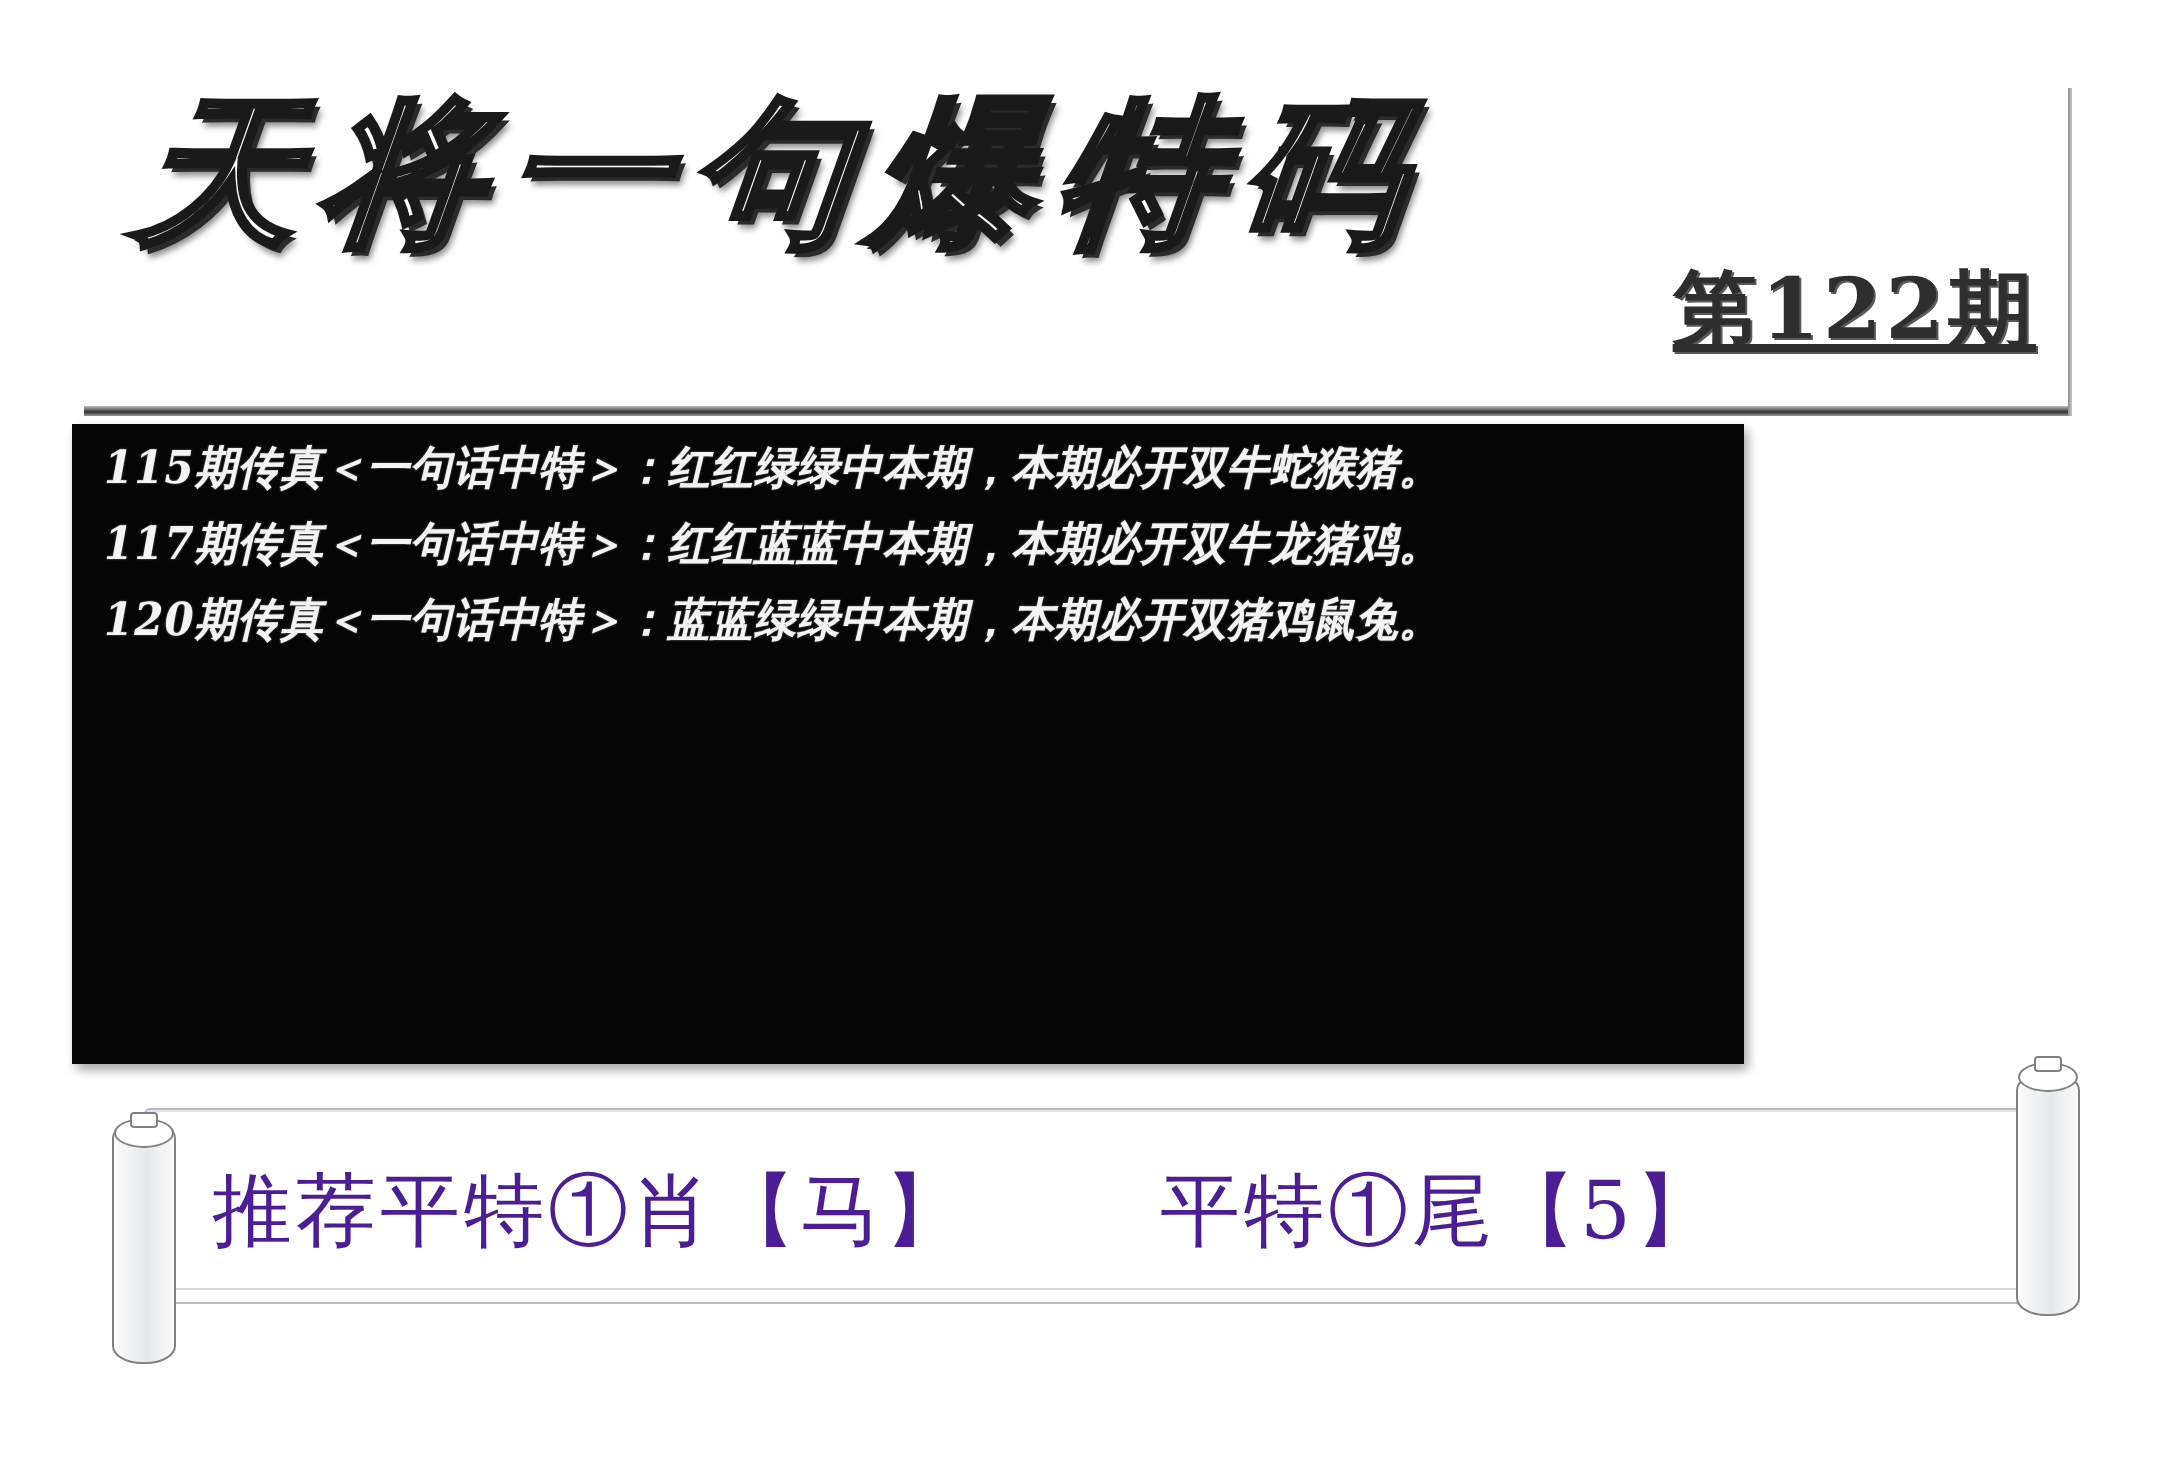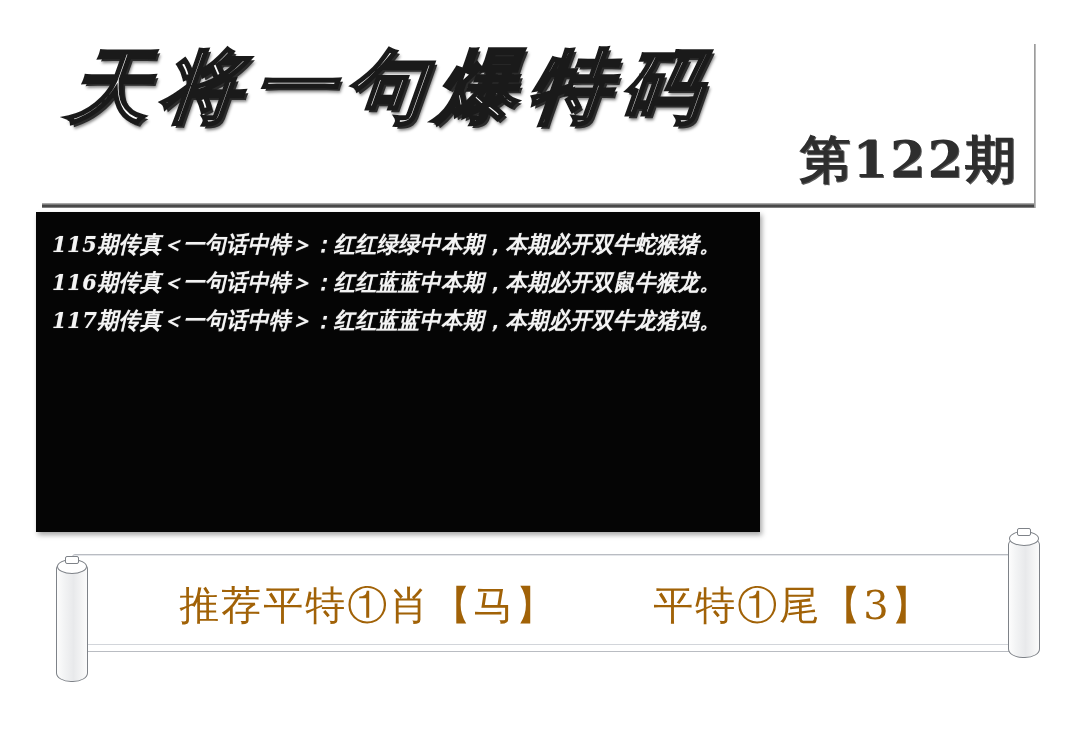--- a/index.html
+++ b/index.html
@@ -66,39 +66,40 @@
        4px 5px 3px rgba(0,0,0,0.45);
     white-space: nowrap;
     transform: skewX(-6deg);
   }
 
   .issue-badge {
     position: absolute;
     right: 62px;
     top: 134px;
     font-family: "DejaVu Serif", "Liberation Serif", serif;
-    font-size: 51px;
+    font-size: 42px;
     font-weight: 700;
     letter-spacing: 2px;
     color: #2e2e2e;
     line-height: 1;
     white-space: nowrap;
     text-shadow: 1px 1px 0 #5a5a5a;
+    text-decoration: underline;
   }
 
   
   .list-panel {
     position: absolute;
     left: 36px;
     top: 212px;
-    width: 724px;
+    width: 836px;
     height: 320px;
     background: #050505;
     box-shadow: 2px 3px 5px rgba(0,0,0,0.35);
-    padding: 18px 0 0 0;
+    padding: 8px 0 0 0;
     box-sizing: border-box;
   }
 
   .list-row {
     display: flex;
     align-items: baseline;
     height: 38px;
     padding: 0 10px 0 16px;
     white-space: nowrap;
     color: #f4f4f4;
@@ -186,24 +187,23 @@
   .scroll-text {
     position: absolute;
     left: 60px;
     top: 42px;
     width: 900px;
     display: flex;
     align-items: baseline;
     font-family: "DejaVu Serif", "Liberation Serif", serif;
     font-size: 40px;
     font-weight: 400;
-    color: #a16207;
+    color: #4c1d95;
     letter-spacing: 2px;
     white-space: nowrap;
-    justify-content: center;
   }
   .scroll-text .seg-left  { margin-right: 96px; }
   .scroll-text .seg-right { }
 </style>
 </head>
 <body>
 
 <div id="poster">
 
   <div class="header">
@@ -213,40 +213,40 @@
 
     <div class="header-rule-v"></div>
     <div class="header-rule-h"></div>
   </div>
 
   <div class="list-panel">
     <div class="list-row">
       <span class="rowtext">115期传真＜一句话中特＞：红红绿绿中本期，本期必开双牛蛇猴猪。</span>
     </div>
     <div class="list-row">
-      <span class="rowtext">116期传真＜一句话中特＞：红红蓝蓝中本期，本期必开双鼠牛猴龙。</span>
+      <span class="rowtext">117期传真＜一句话中特＞：红红蓝蓝中本期，本期必开双牛龙猪鸡。</span>
     </div>
     <div class="list-row">
-      <span class="rowtext">117期传真＜一句话中特＞：红红蓝蓝中本期，本期必开双牛龙猪鸡。</span>
+      <span class="rowtext">120期传真＜一句话中特＞：蓝蓝绿绿中本期，本期必开双猪鸡鼠兔。</span>
     </div>
   </div>
 
   <div class="scroll-wrap">
     <div class="scroll-paper"></div>
     <div class="scroll-paper-line"></div>
 
     <div class="roller roller-left">
       <div class="roller-cap"></div>
       <div class="roller-knob"></div>
     </div>
 
     <div class="roller roller-right">
       <div class="roller-cap"></div>
       <div class="roller-knob"></div>
     </div>
 
     <div class="scroll-text">
       <span class="seg-left">推荐平特①肖【马】</span>
-      <span class="seg-right">平特①尾【3】</span>
+      <span class="seg-right">平特①尾【5】</span>
     </div>
   </div>
 
 </div>
 
 </body></html>

